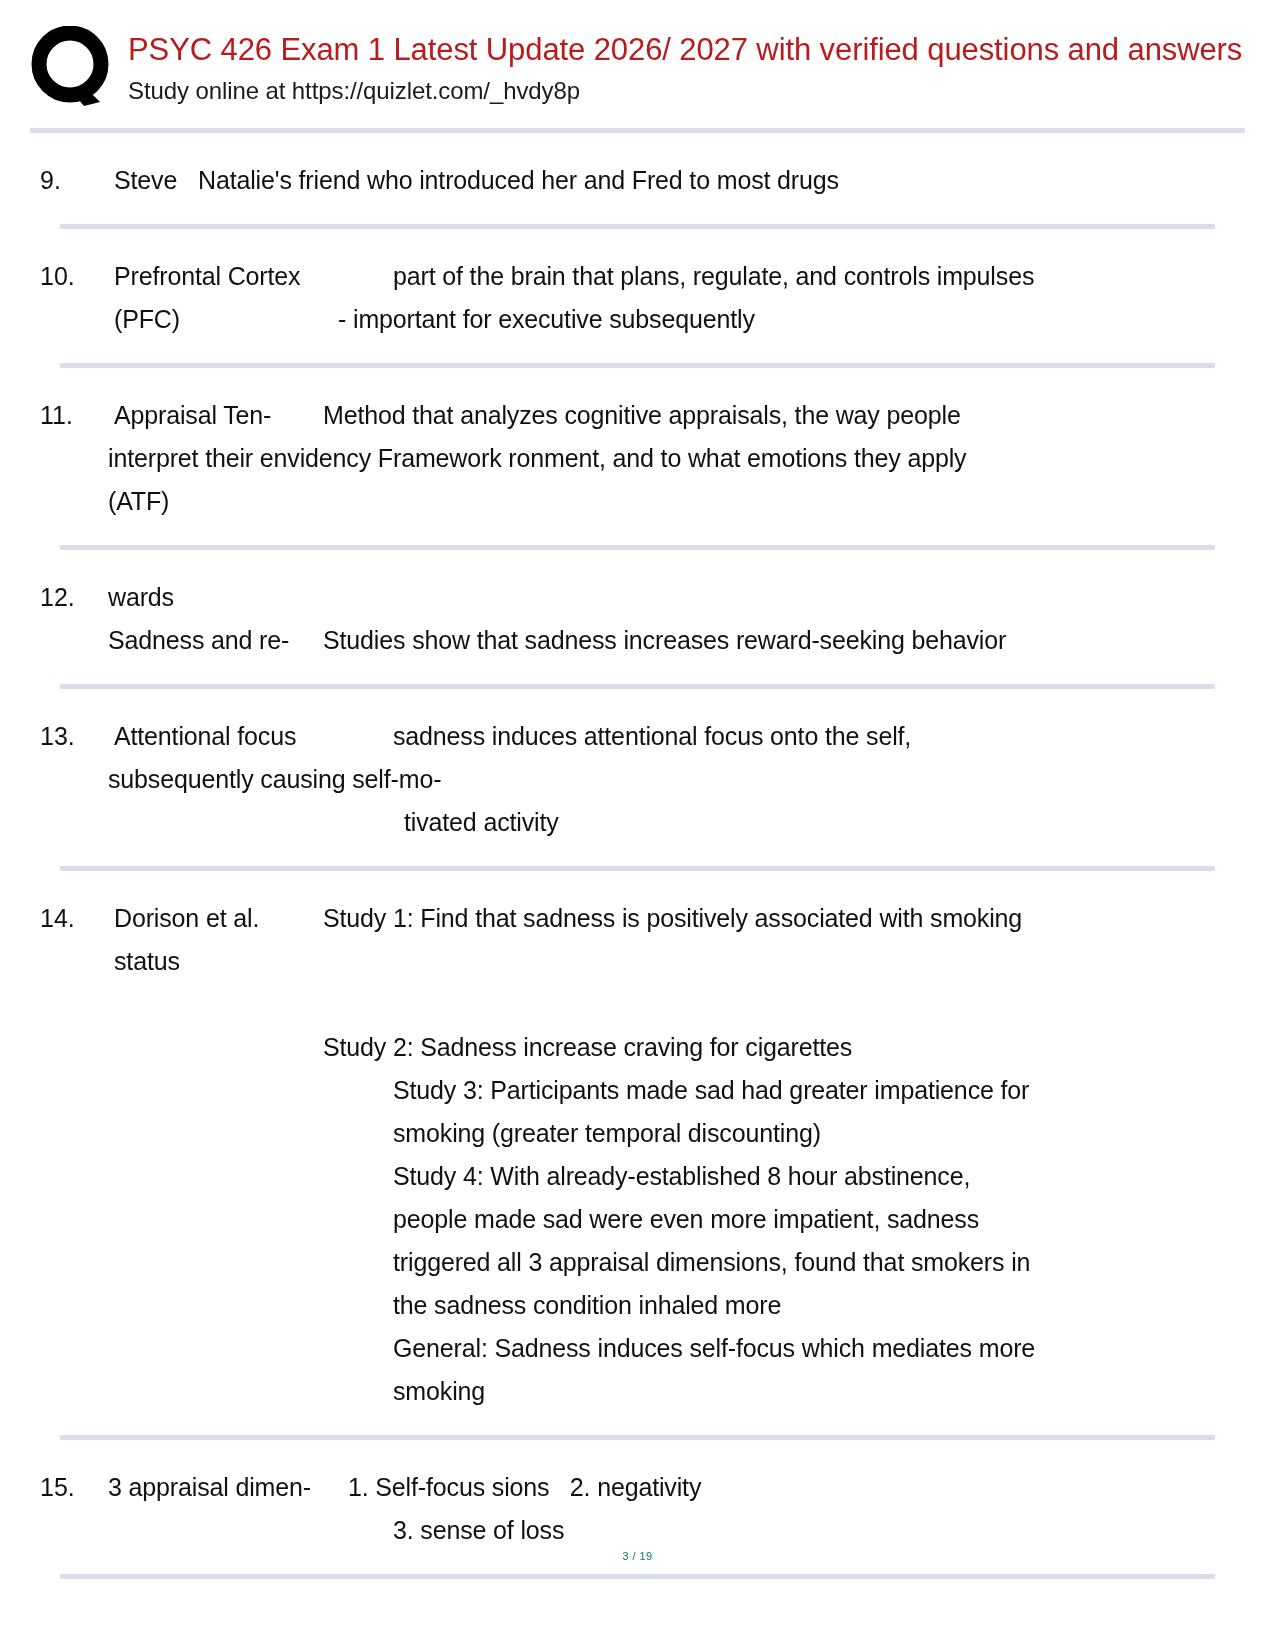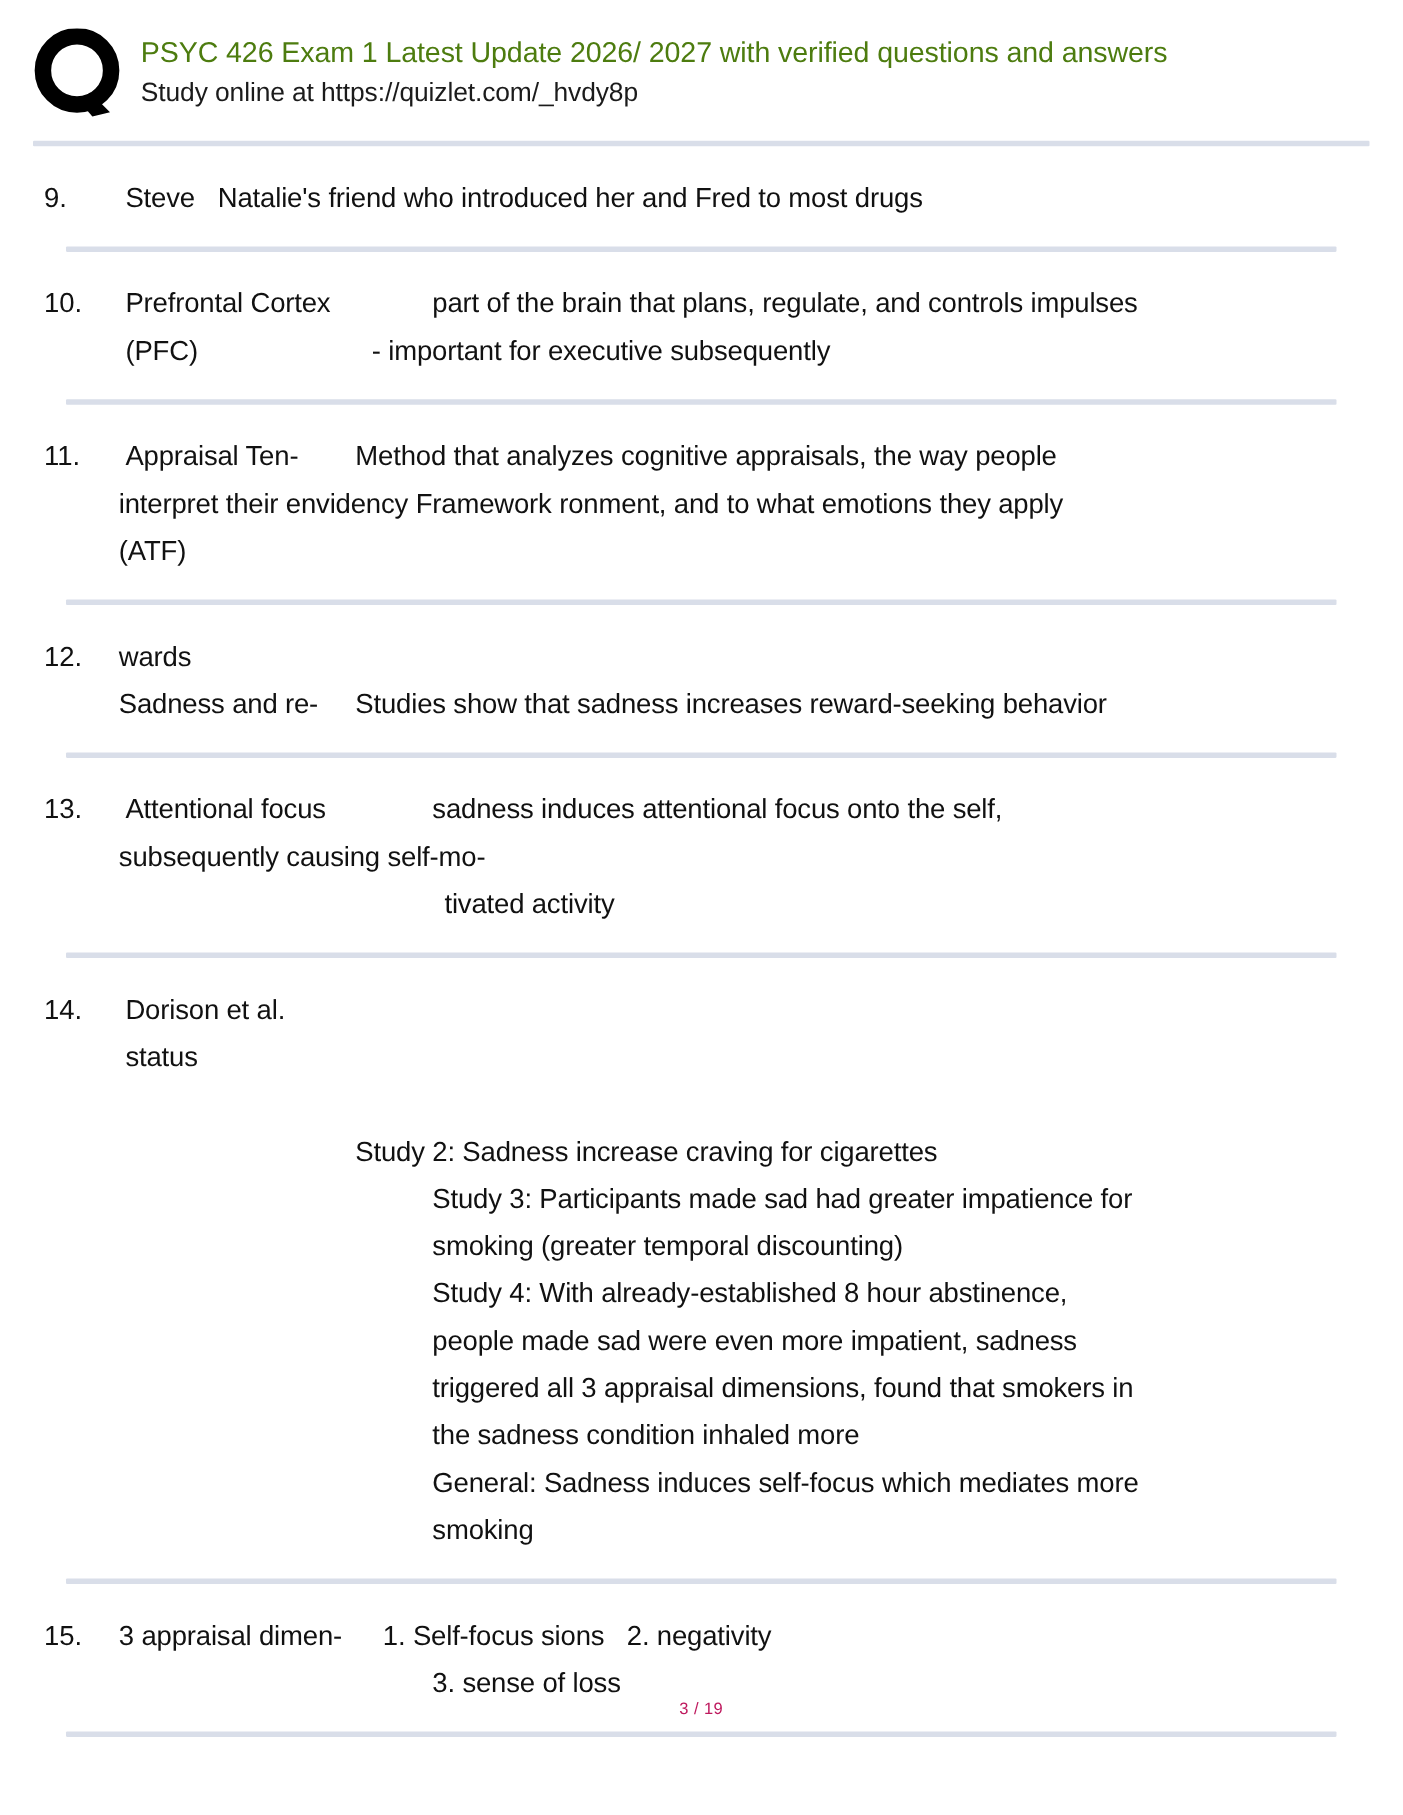--- a/index.html
+++ b/index.html
@@ -37,23 +37,23 @@
     position: relative;
     margin-top: 4px;
   }
   .logo svg { display: block; }
 
   .header-text {
     padding-left: 14px;
     padding-top: 10px;
   }
   .doc-title {
-    font-size: 26px;
+    font-size: 31px;
     line-height: 1.16;
-    color: #4d7c0f;
+    color: #b91c1c;
     letter-spacing: -0.1px;
     white-space: nowrap;
   }
   .doc-sub {
     font-size: 24px;
     line-height: 1.3;
     color: #1b1b1b;
     margin-top: 7px;
     letter-spacing: -0.1px;
   }
@@ -119,22 +119,22 @@
   .x285 { left: 285px; }
   .x296 { left: 296px; }
 
   
   .footer {
     position: absolute;
     left: 0;
     right: 0;
     bottom: 88px;
     text-align: center;
-    font-size: 15px;
-    color: #be185d;
+    font-size: 11px;
+    color: #0f766e;
     letter-spacing: 0.4px;
   }
 </style>
 </head>
 <body>
 
 <div class="page">
 
   <div class="header">
     <div class="logo">
@@ -236,20 +236,21 @@
       </div>
     </div>
     <div class="rule"></div>
 
     <div class="row">
       <div class="row-inner">
         <div class="num">14.</div>
         <div class="body">
           <div class="ln">
             <span class="seg x6">Dorison et al.</span>
+            <span class="seg x215" style="left:215px">Study 1: Find that sadness is positively associated with smoking</span>
           </div>
           <div class="ln">
             <span class="seg x6">status</span>
           </div>
           <div class="ln"></div>
           <div class="ln">
             <span class="seg x215" style="left:215px">Study 2: Sadness increase craving for cigarettes</span>
           </div>
           <div class="ln">
             <span class="seg x285">Study 3: Participants made sad had greater impatience for</span>

